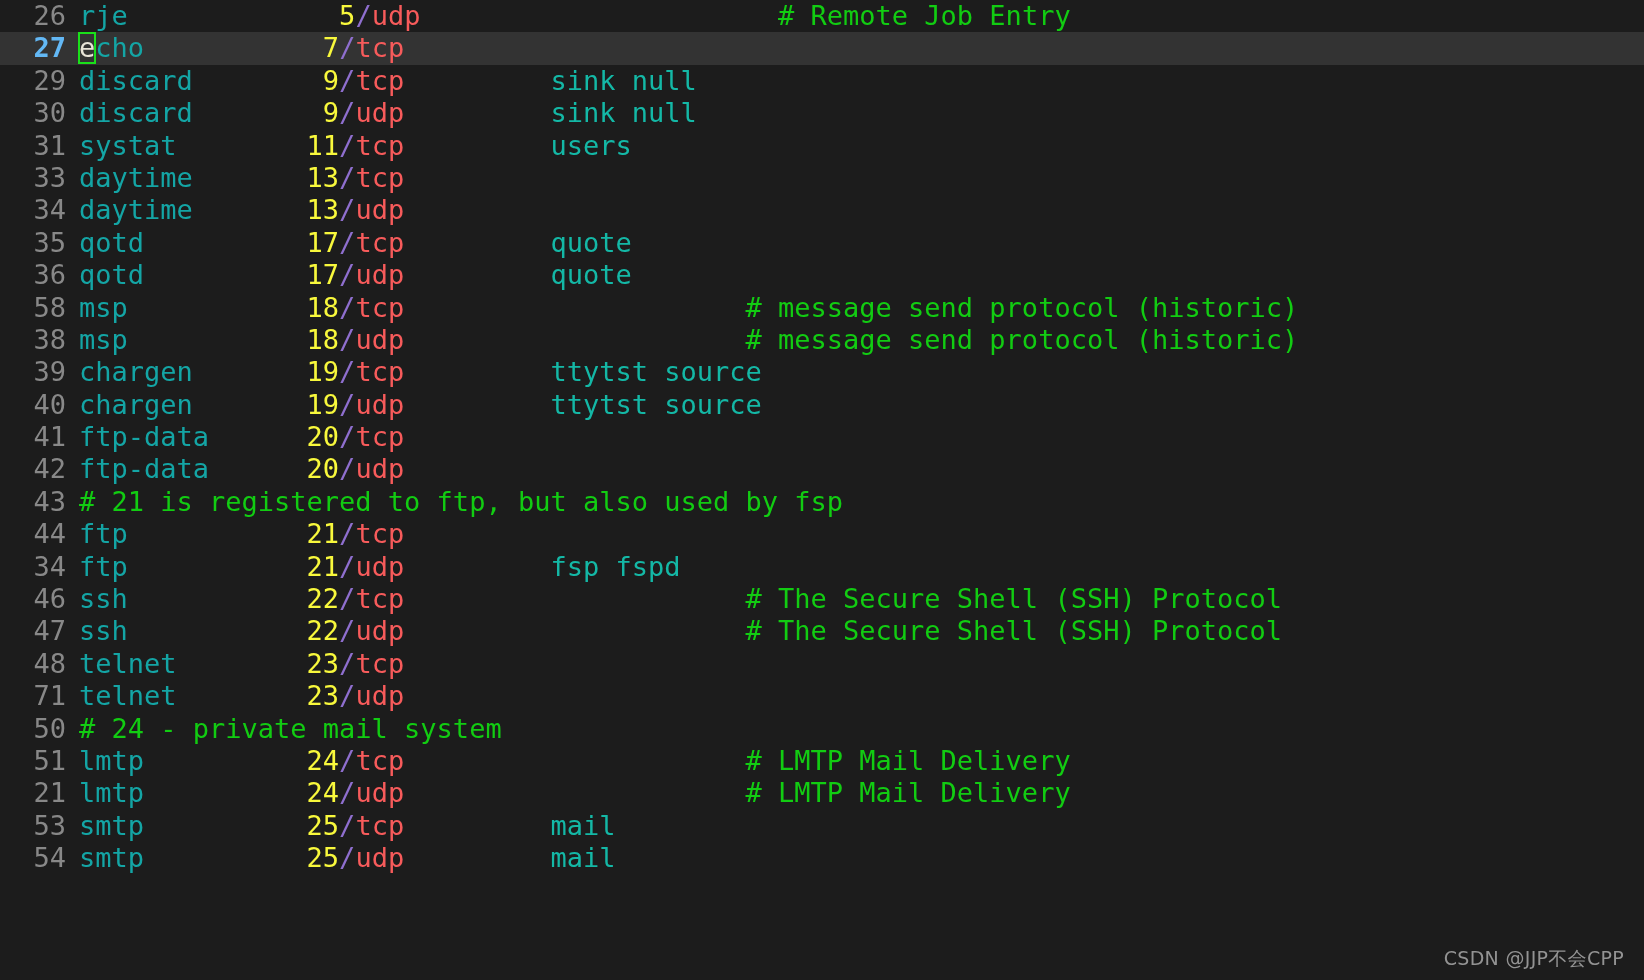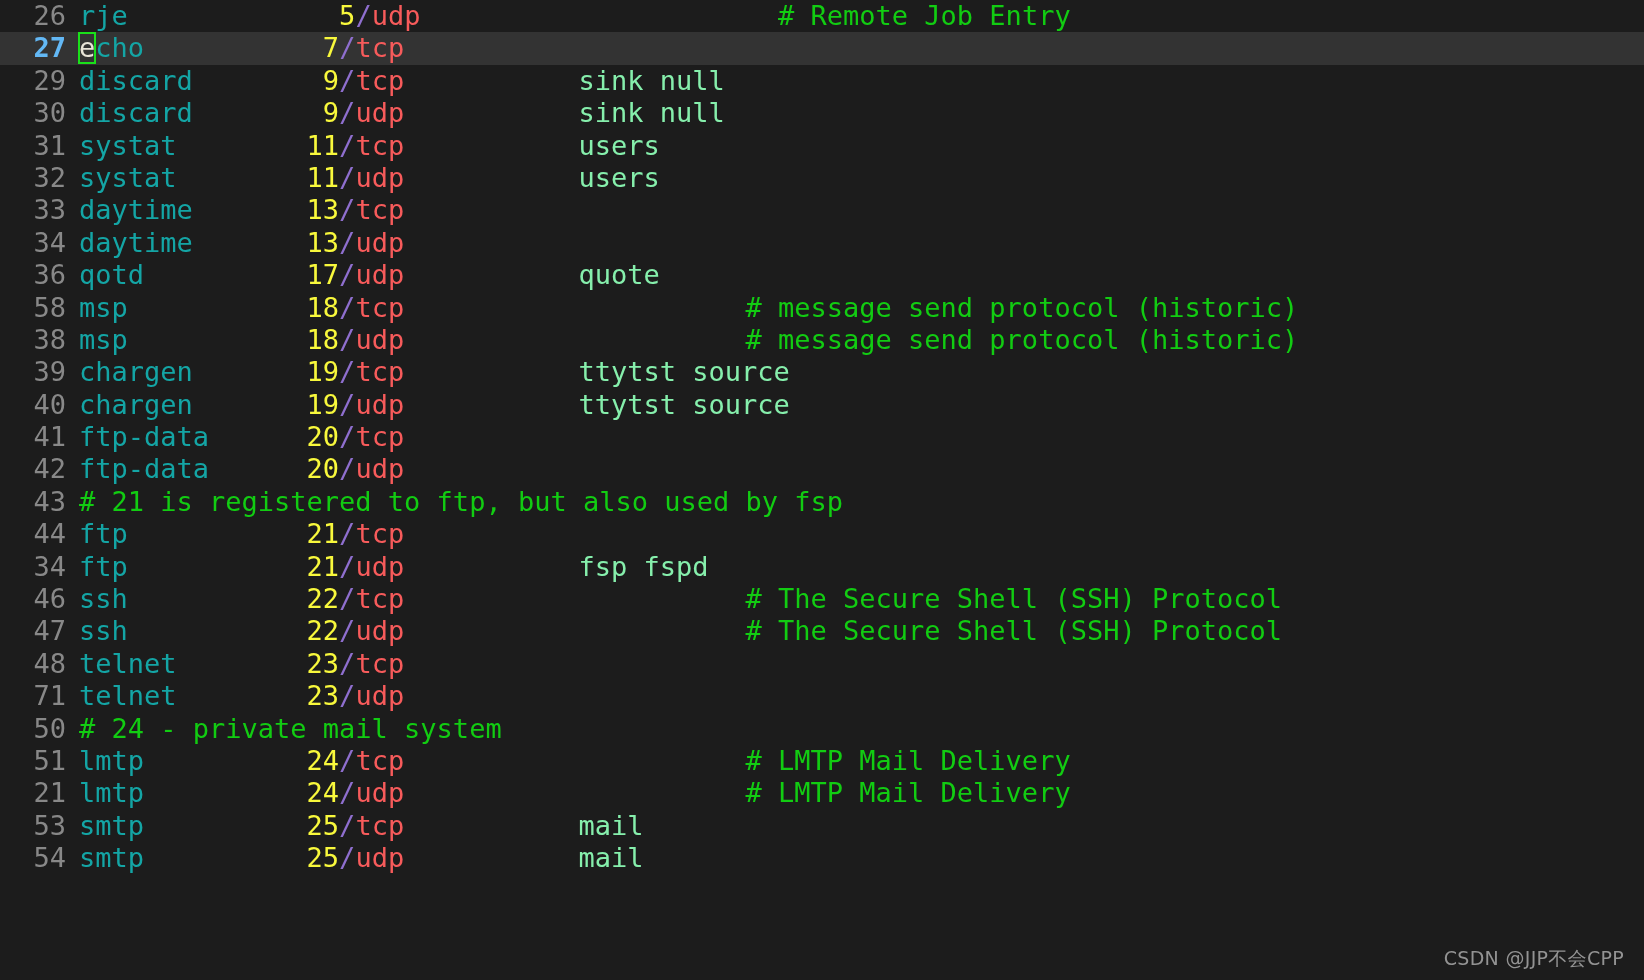--- a/index.html
+++ b/index.html
@@ -55,21 +55,21 @@
   .content {
     display: inline-block;
     white-space: pre;
   }
 
   
   .t-service  { color: #14a5a5; }
   .t-port     { color: #f8f83c; }
   .t-slash    { color: #8f6fcf; }
   .t-proto    { color: #f75b5b; }
-  .t-alias    { color: #86efac; margin-left: 28px; }
+  .t-alias    { color: #14b8a6; }
   .t-comment  { color: #12cc12; }
   .t-plain    { color: #d0d0d0; }
 
   
   .cursor-char {
     position: relative;
     display: inline-block;
     color: #e8e4d8;
     outline: 2px solid #1ae01a;
     outline-offset: -1px;
@@ -92,23 +92,23 @@
 </head>
 <body>
 
 <div id="editor">
   <div id="lines-host">
       <div class="code-line"><span class="lnum">26</span><span class="content"><span class="t-service">rje</span><span class="t-plain">             </span><span class="t-port">5</span><span class="t-slash">/</span><span class="t-proto">udp</span><span class="t-plain">                      </span><span class="t-comment"># Remote Job Entry</span></span></div>
       <div class="code-line cursorline"><span class="lnum">27</span><span class="content"><span class="t-service cursor-char">e</span><span class="t-service">cho</span><span class="t-plain">           </span><span class="t-port">7</span><span class="t-slash">/</span><span class="t-proto">tcp</span></span></div>
       <div class="code-line"><span class="lnum">29</span><span class="content"><span class="t-service">discard</span><span class="t-plain">        </span><span class="t-port">9</span><span class="t-slash">/</span><span class="t-proto">tcp</span><span class="t-plain">         </span><span class="t-alias">sink null</span></span></div>
       <div class="code-line"><span class="lnum">30</span><span class="content"><span class="t-service">discard</span><span class="t-plain">        </span><span class="t-port">9</span><span class="t-slash">/</span><span class="t-proto">udp</span><span class="t-plain">         </span><span class="t-alias">sink null</span></span></div>
       <div class="code-line"><span class="lnum">31</span><span class="content"><span class="t-service">systat</span><span class="t-plain">        </span><span class="t-port">11</span><span class="t-slash">/</span><span class="t-proto">tcp</span><span class="t-plain">         </span><span class="t-alias">users</span></span></div>
-      <div class="code-line"><span class="lnum">32</span><span class="content"><span class="t-service">systat</span><span class="t-plain">        </span><span class="t-port">11</span><span class="t-slash">/</span><span class="t-proto">udp</span><span class="t-plain">         </span><span class="t-alias">users</span></span></div>
       <div class="code-line"><span class="lnum">33</span><span class="content"><span class="t-service">daytime</span><span class="t-plain">       </span><span class="t-port">13</span><span class="t-slash">/</span><span class="t-proto">tcp</span></span></div>
       <div class="code-line"><span class="lnum">34</span><span class="content"><span class="t-service">daytime</span><span class="t-plain">       </span><span class="t-port">13</span><span class="t-slash">/</span><span class="t-proto">udp</span></span></div>
+      <div class="code-line"><span class="lnum">35</span><span class="content"><span class="t-service">qotd</span><span class="t-plain">          </span><span class="t-port">17</span><span class="t-slash">/</span><span class="t-proto">tcp</span><span class="t-plain">         </span><span class="t-alias">quote</span></span></div>
       <div class="code-line"><span class="lnum">36</span><span class="content"><span class="t-service">qotd</span><span class="t-plain">          </span><span class="t-port">17</span><span class="t-slash">/</span><span class="t-proto">udp</span><span class="t-plain">         </span><span class="t-alias">quote</span></span></div>
       <div class="code-line"><span class="lnum">58</span><span class="content"><span class="t-service">msp</span><span class="t-plain">           </span><span class="t-port">18</span><span class="t-slash">/</span><span class="t-proto">tcp</span><span class="t-plain">                     </span><span class="t-comment"># message send protocol (historic)</span></span></div>
       <div class="code-line"><span class="lnum">38</span><span class="content"><span class="t-service">msp</span><span class="t-plain">           </span><span class="t-port">18</span><span class="t-slash">/</span><span class="t-proto">udp</span><span class="t-plain">                     </span><span class="t-comment"># message send protocol (historic)</span></span></div>
       <div class="code-line"><span class="lnum">39</span><span class="content"><span class="t-service">chargen</span><span class="t-plain">       </span><span class="t-port">19</span><span class="t-slash">/</span><span class="t-proto">tcp</span><span class="t-plain">         </span><span class="t-alias">ttytst source</span></span></div>
       <div class="code-line"><span class="lnum">40</span><span class="content"><span class="t-service">chargen</span><span class="t-plain">       </span><span class="t-port">19</span><span class="t-slash">/</span><span class="t-proto">udp</span><span class="t-plain">         </span><span class="t-alias">ttytst source</span></span></div>
       <div class="code-line"><span class="lnum">41</span><span class="content"><span class="t-service">ftp-data</span><span class="t-plain">      </span><span class="t-port">20</span><span class="t-slash">/</span><span class="t-proto">tcp</span></span></div>
       <div class="code-line"><span class="lnum">42</span><span class="content"><span class="t-service">ftp-data</span><span class="t-plain">      </span><span class="t-port">20</span><span class="t-slash">/</span><span class="t-proto">udp</span></span></div>
       <div class="code-line"><span class="lnum">43</span><span class="content"><span class="t-comment"># 21 is registered to ftp, but also used by fsp</span></span></div>
       <div class="code-line"><span class="lnum">44</span><span class="content"><span class="t-service">ftp</span><span class="t-plain">           </span><span class="t-port">21</span><span class="t-slash">/</span><span class="t-proto">tcp</span></span></div>
       <div class="code-line"><span class="lnum">34</span><span class="content"><span class="t-service">ftp</span><span class="t-plain">           </span><span class="t-port">21</span><span class="t-slash">/</span><span class="t-proto">udp</span><span class="t-plain">         </span><span class="t-alias">fsp fspd</span></span></div>

